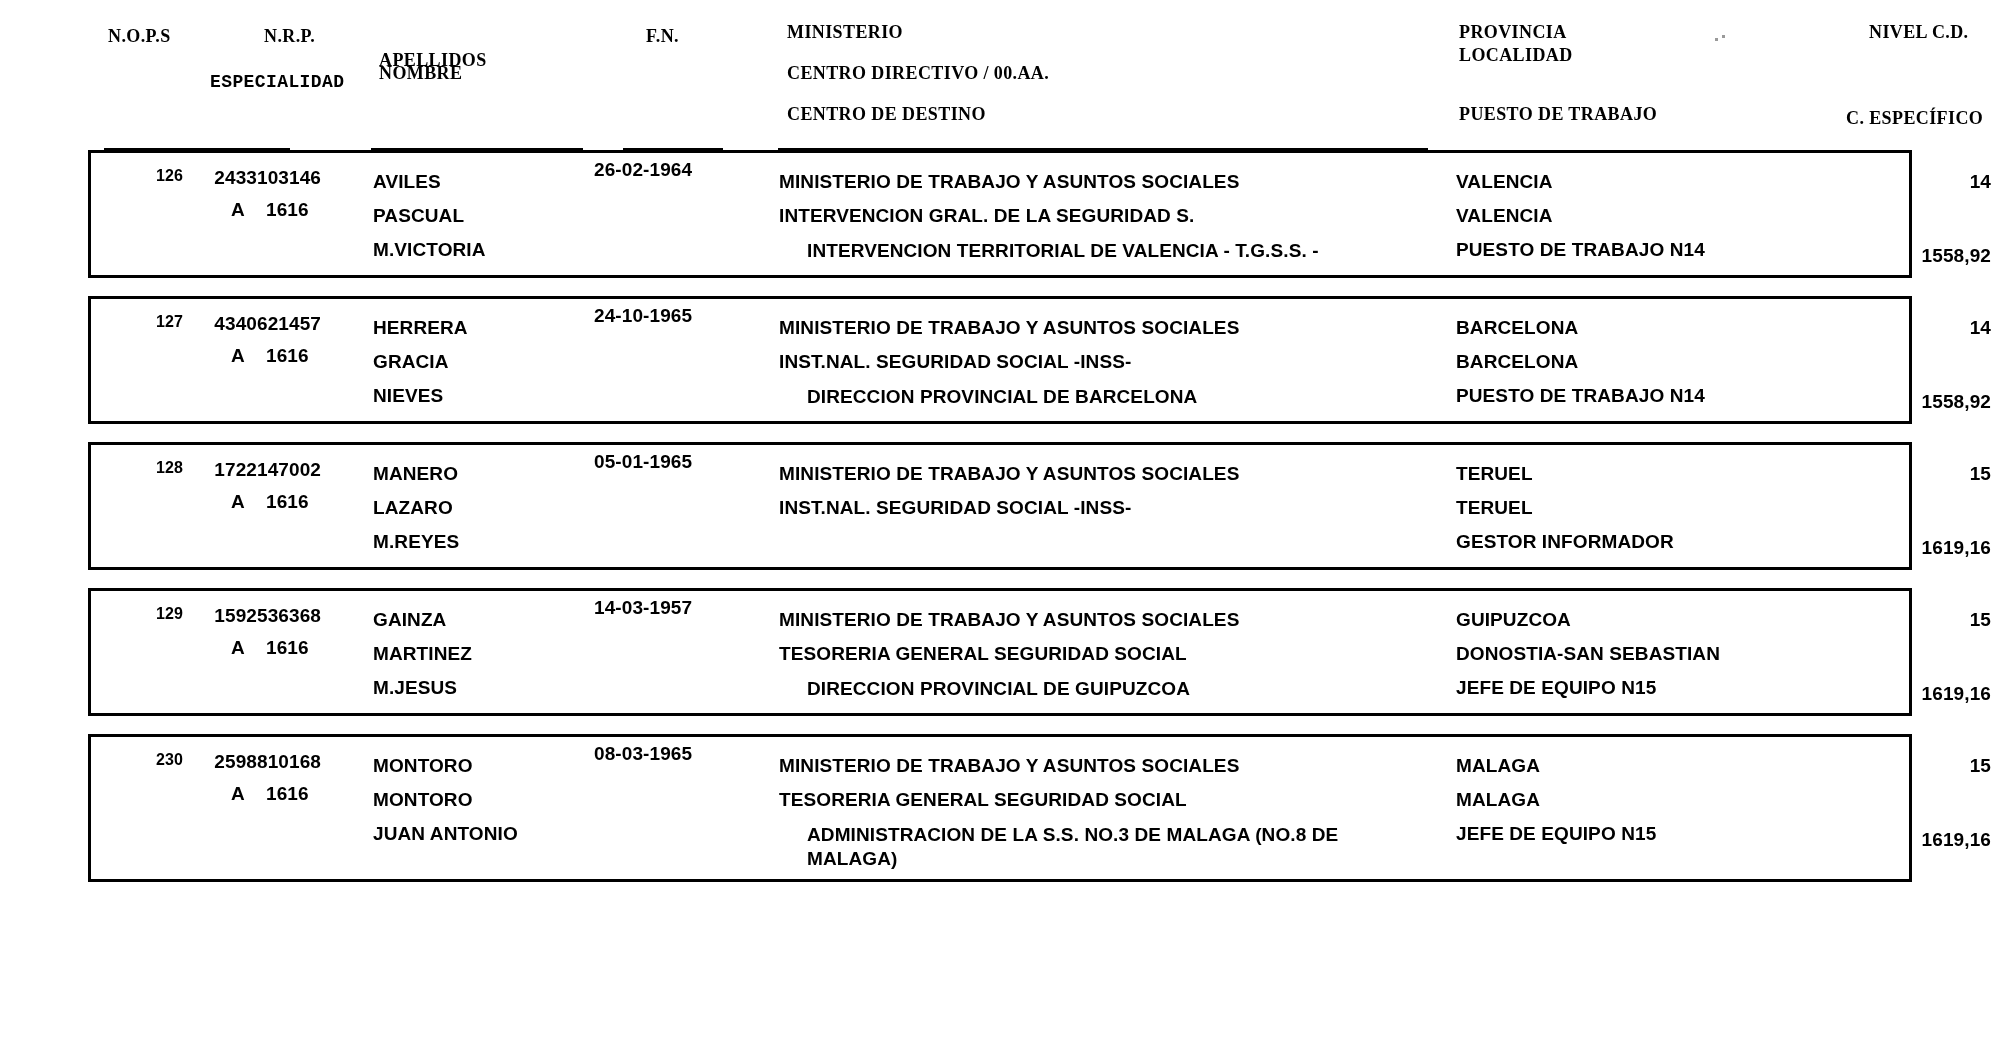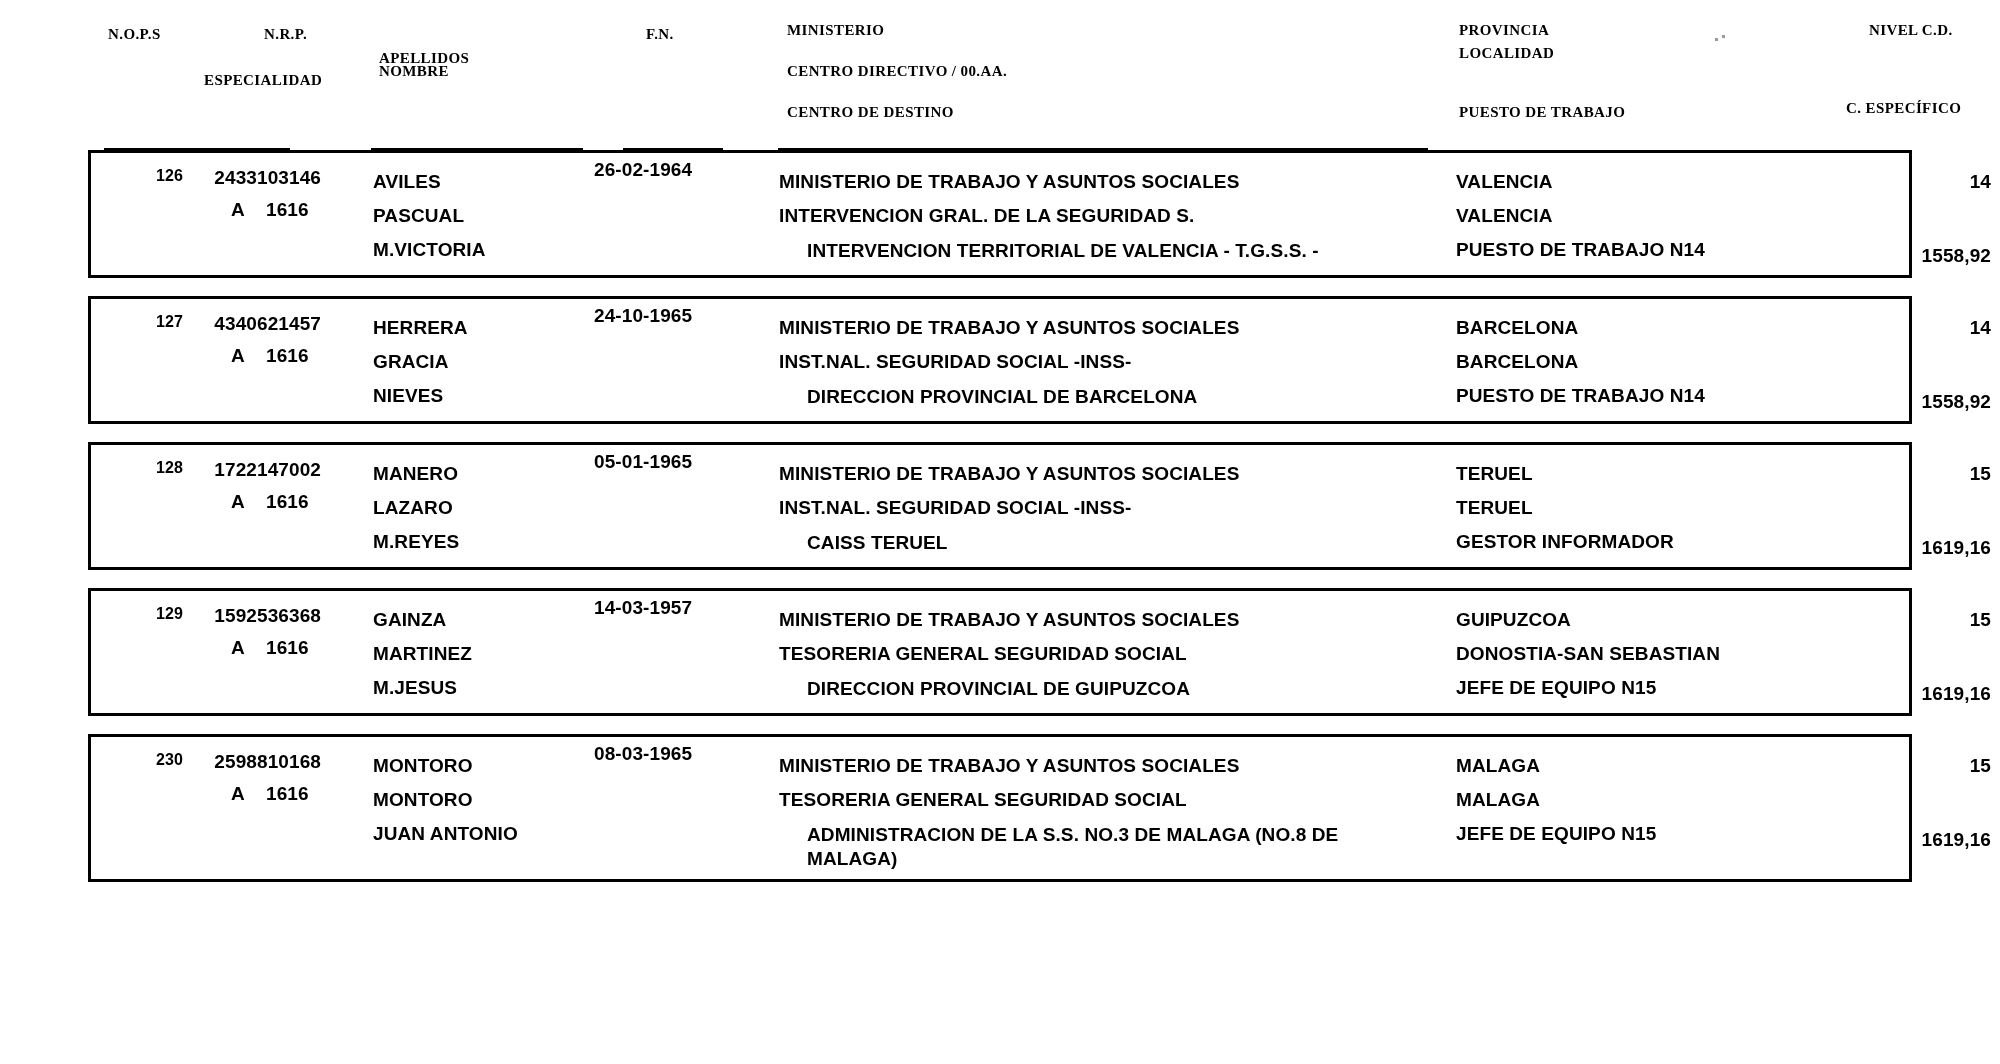--- a/index.html
+++ b/index.html
@@ -27,39 +27,39 @@
   
   .header {
     position: relative;
     height: 150px;
     margin: 0 88px 0 88px;
   }
   .hdr-cell {
     position: absolute;
     font-family: "Liberation Serif", serif;
     font-weight: bold;
-    font-size: 15px;
+    font-size: 18px;
     letter-spacing: 0.4px;
     color: #000;
     white-space: nowrap;
   }
   .hdr-nops     { left: 20px;   top: 26px; }
   .hdr-nrp      { left: 176px;  top: 26px; }
-  .hdr-esp      { left: 116px;  top: 72px; }
+  .hdr-esp      { left: 122px;  top: 72px; font-family: Liberation Mono, monospace; }
   .hdr-apellidos{ left: 291px;  top: 26x; top: 26px; margin-top: 24px; }
   .hdr-nombre   { left: 291px;  top: 63px; }
   .hdr-fn       { left: 558px;  top: 26px; }
   .hdr-min      { left: 699px;  top: 22px; }
   .hdr-cdir     { left: 699px;  top: 63px; }
   .hdr-cdest    { left: 699px;  top: 104px; }
   .hdr-prov     { left: 1371px; top: 22px; }
   .hdr-loc      { left: 1371px; top: 45px; }
   .hdr-puesto   { left: 1371px; top: 104px; }
   .hdr-nivel    { left: 1781px; top: 22px; }
-  .hdr-cesp     { left: 1758px; top: 100px; }
+  .hdr-cesp     { left: 1758px; top: 108px; }
 
   
   .rule {
     position: absolute;
     height: 3px;
     background: #000;
   }
   .rule-1 { left: 16px;   top: 148px; width: 186px; }
   .rule-2 { left: 283px;  top: 148px; width: 212px; }
   .rule-3 { left: 535px;  top: 148px; width: 100px; }
@@ -193,21 +193,20 @@
       <div class="rec-cell c-nops">128</div>
       <div class="rec-cell c-nrp">1722147002</div>
       <div class="rec-cell c-espA">A</div>
       <div class="rec-cell c-espN">1616</div>
       <div class="rec-cell c-ape">MANERO</div>
       <div class="rec-cell c-nom1">LAZARO</div>
       <div class="rec-cell c-nom2">M.REYES</div>
       <div class="rec-cell c-fn">05-01-1965</div>
       <div class="rec-cell c-min">MINISTERIO DE TRABAJO Y ASUNTOS SOCIALES</div>
       <div class="rec-cell c-cdir">INST.NAL. SEGURIDAD SOCIAL -INSS-</div>
-      <div class="rec-cell c-cdest wrap">CAISS TERUEL</div>
       <div class="rec-cell c-prov">TERUEL</div>
       <div class="rec-cell c-loc">TERUEL</div>
       <div class="rec-cell c-puesto">GESTOR INFORMADOR</div>
       <div class="rec-cell c-nivel">15</div>
       <div class="rec-cell c-cesp">1619,16</div>
     </div>
 
     <div class="record">
       <div class="rec-cell c-nops">129</div>
       <div class="rec-cell c-nrp">1592536368</div>

